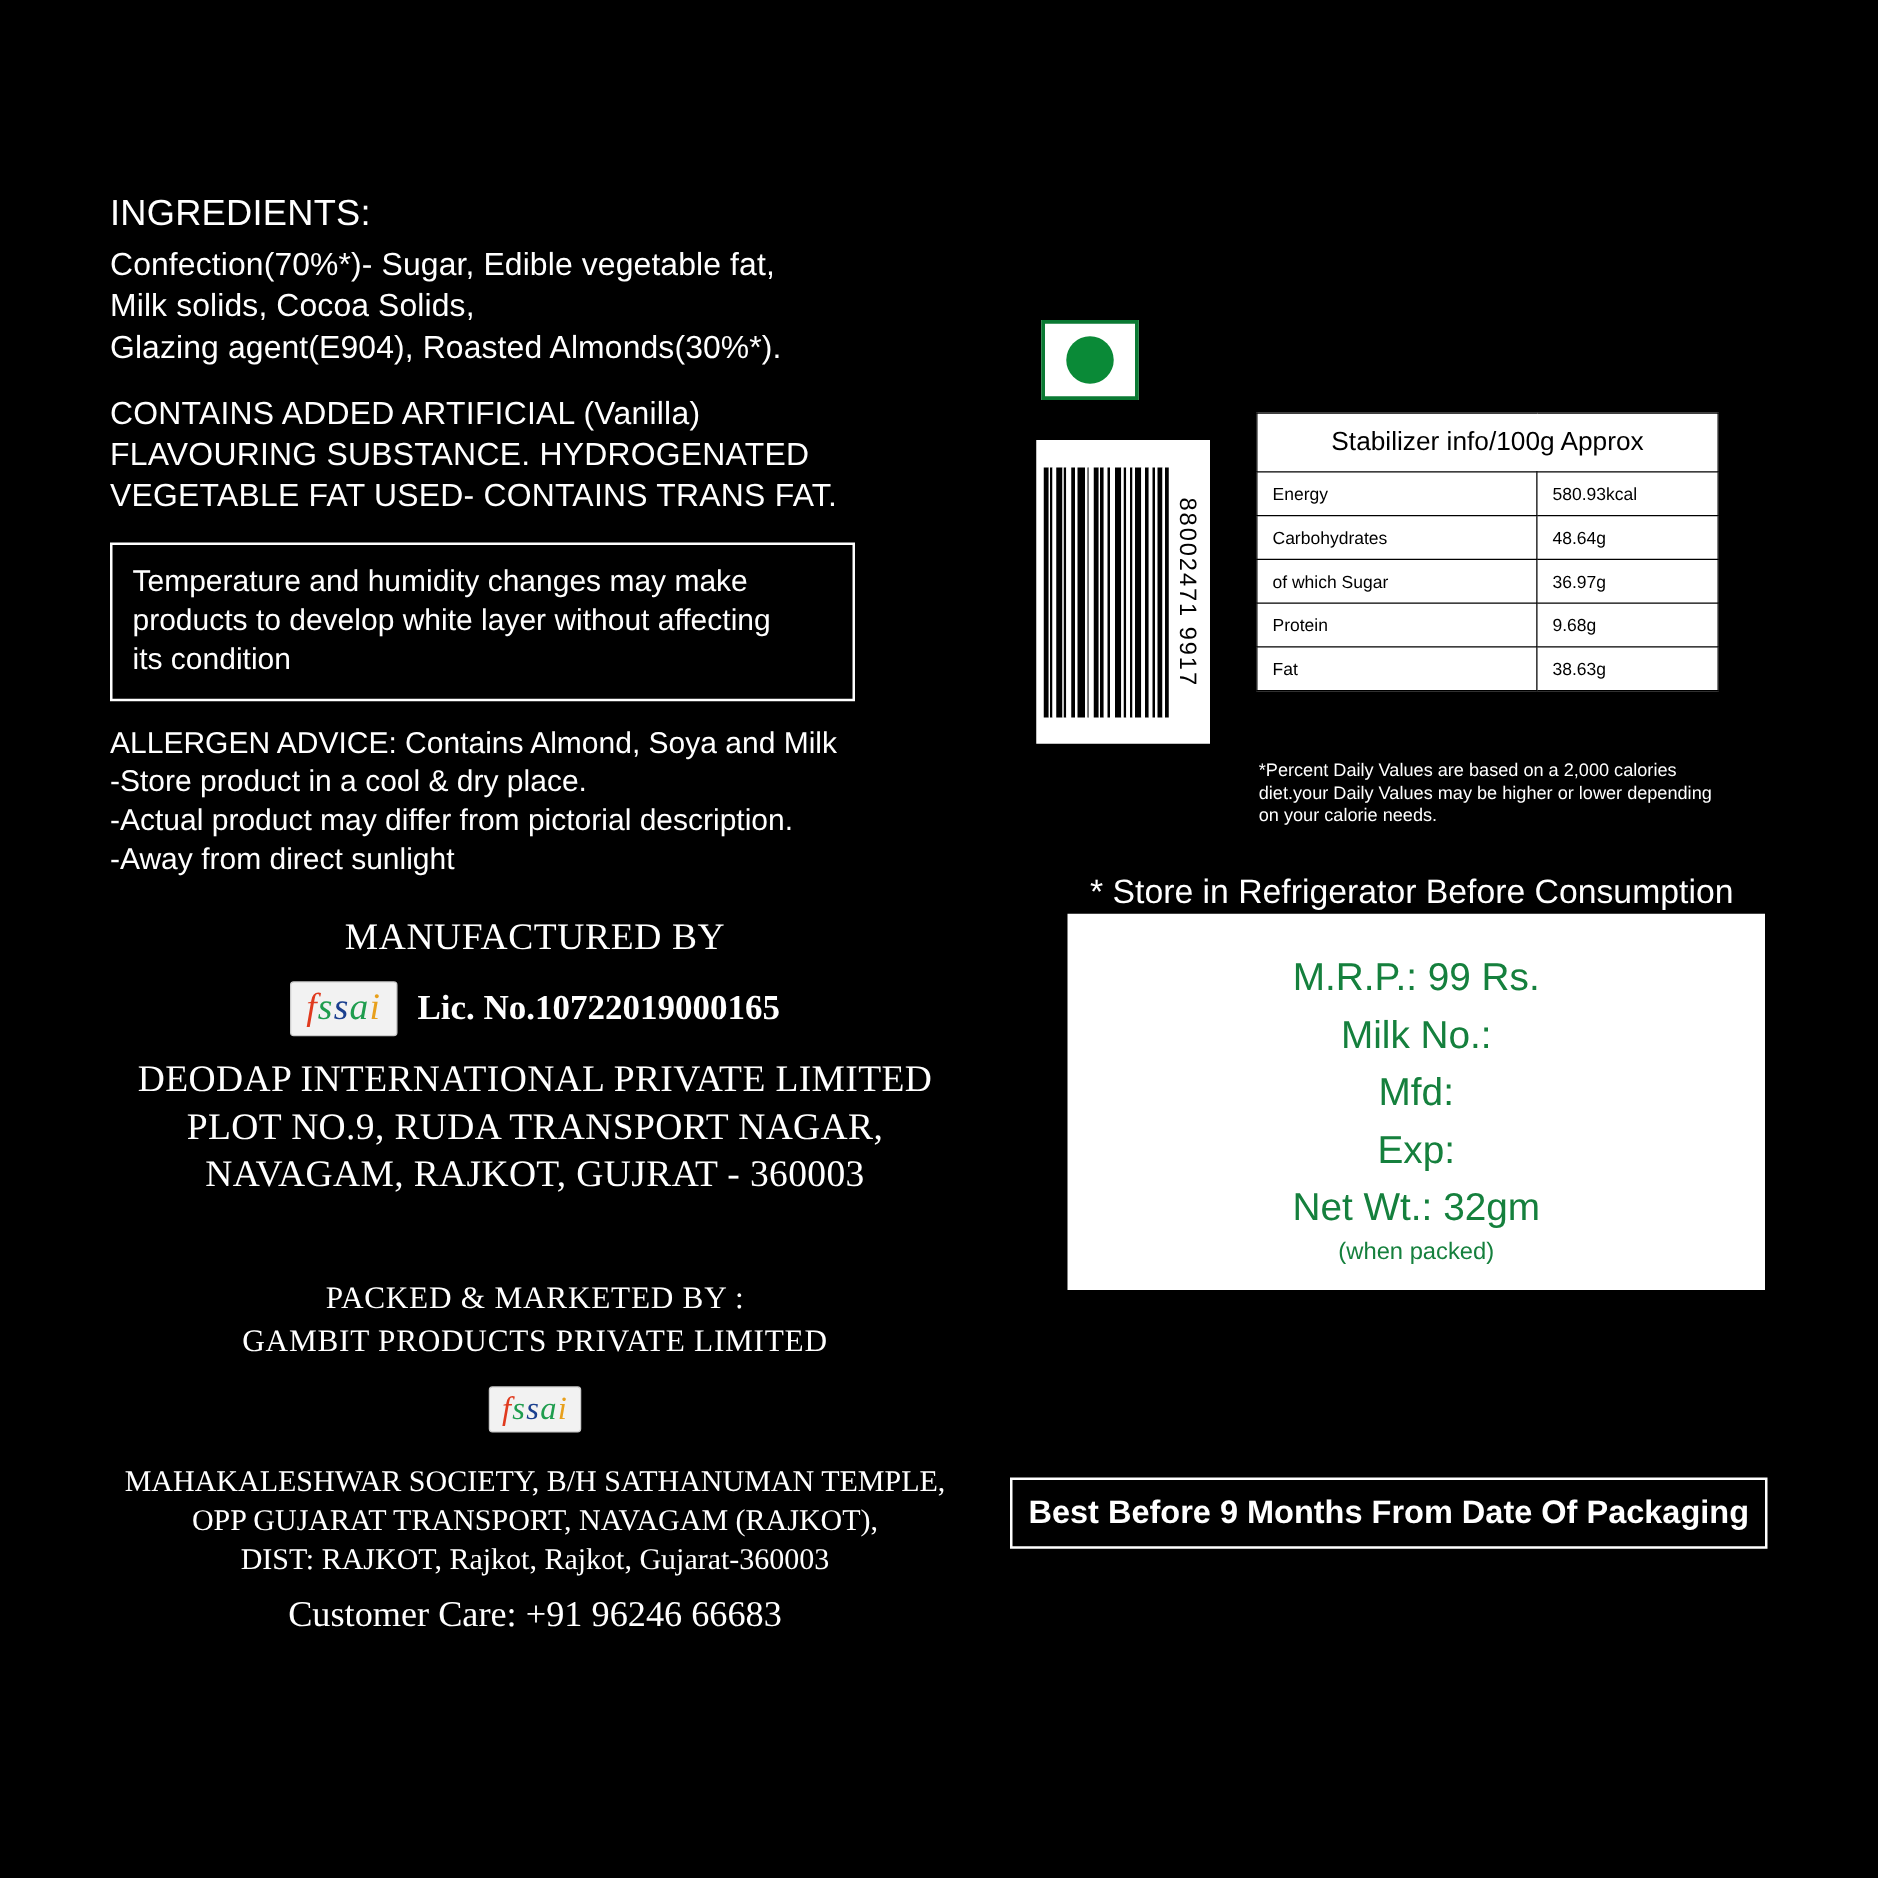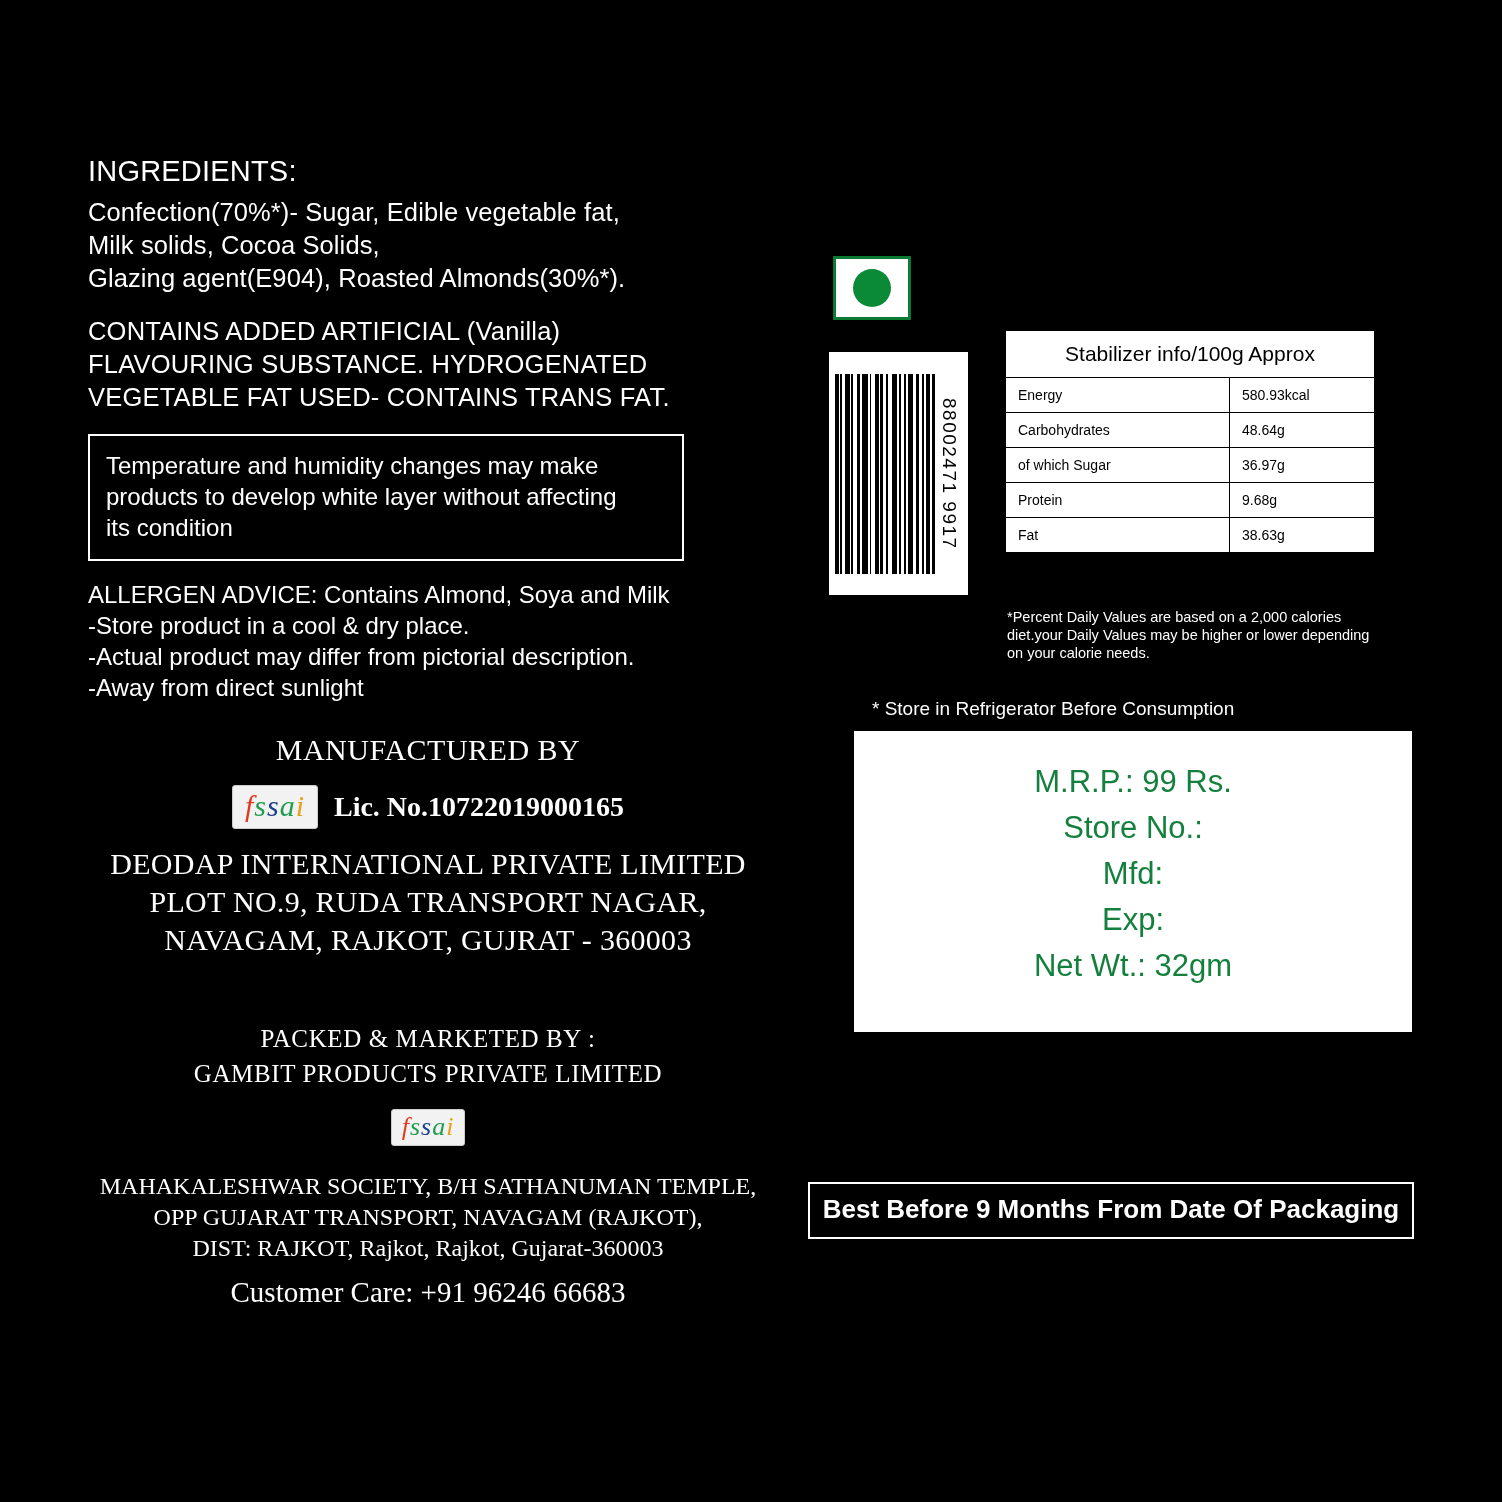--- a/index.html
+++ b/index.html
@@ -233,21 +233,21 @@
     width: 375px;
     font-size: 14.5px;
     line-height: 18px;
     color: #ffffff;
   }
 
   .store-ref {
     position: absolute;
     left: 872px;
     top: 698px;
-    font-size: 19px;
+    font-size: 27px;
   }
 
   .mrp-box {
     position: absolute;
     left: 854px;
     top: 731px;
     width: 558px;
     height: 301px;
     background: #ffffff;
     color: #15803d;
@@ -413,19 +413,20 @@
 <div class="footnote">
   <div>*Percent Daily Values are based on a 2,000 calories</div>
   <div>diet.your Daily Values may be higher or lower depending</div>
   <div>on your calorie needs.</div>
 </div>
 
 <div class="store-ref">* Store in Refrigerator Before Consumption</div>
 
 <div class="mrp-box">
   <div class="mrp-line">M.R.P.: 99 Rs.</div>
-  <div class="mrp-line">Store No.:</div>
+  <div class="mrp-line">Milk No.:</div>
   <div class="mrp-line">Mfd:</div>
   <div class="mrp-line">Exp:</div>
   <div class="mrp-line">Net Wt.: 32gm</div>
+  <div class="mrp-sub">(when packed)</div>
 </div>
 
 <div class="best-before">Best Before 9 Months From Date Of Packaging</div>
 
 </body></html>

